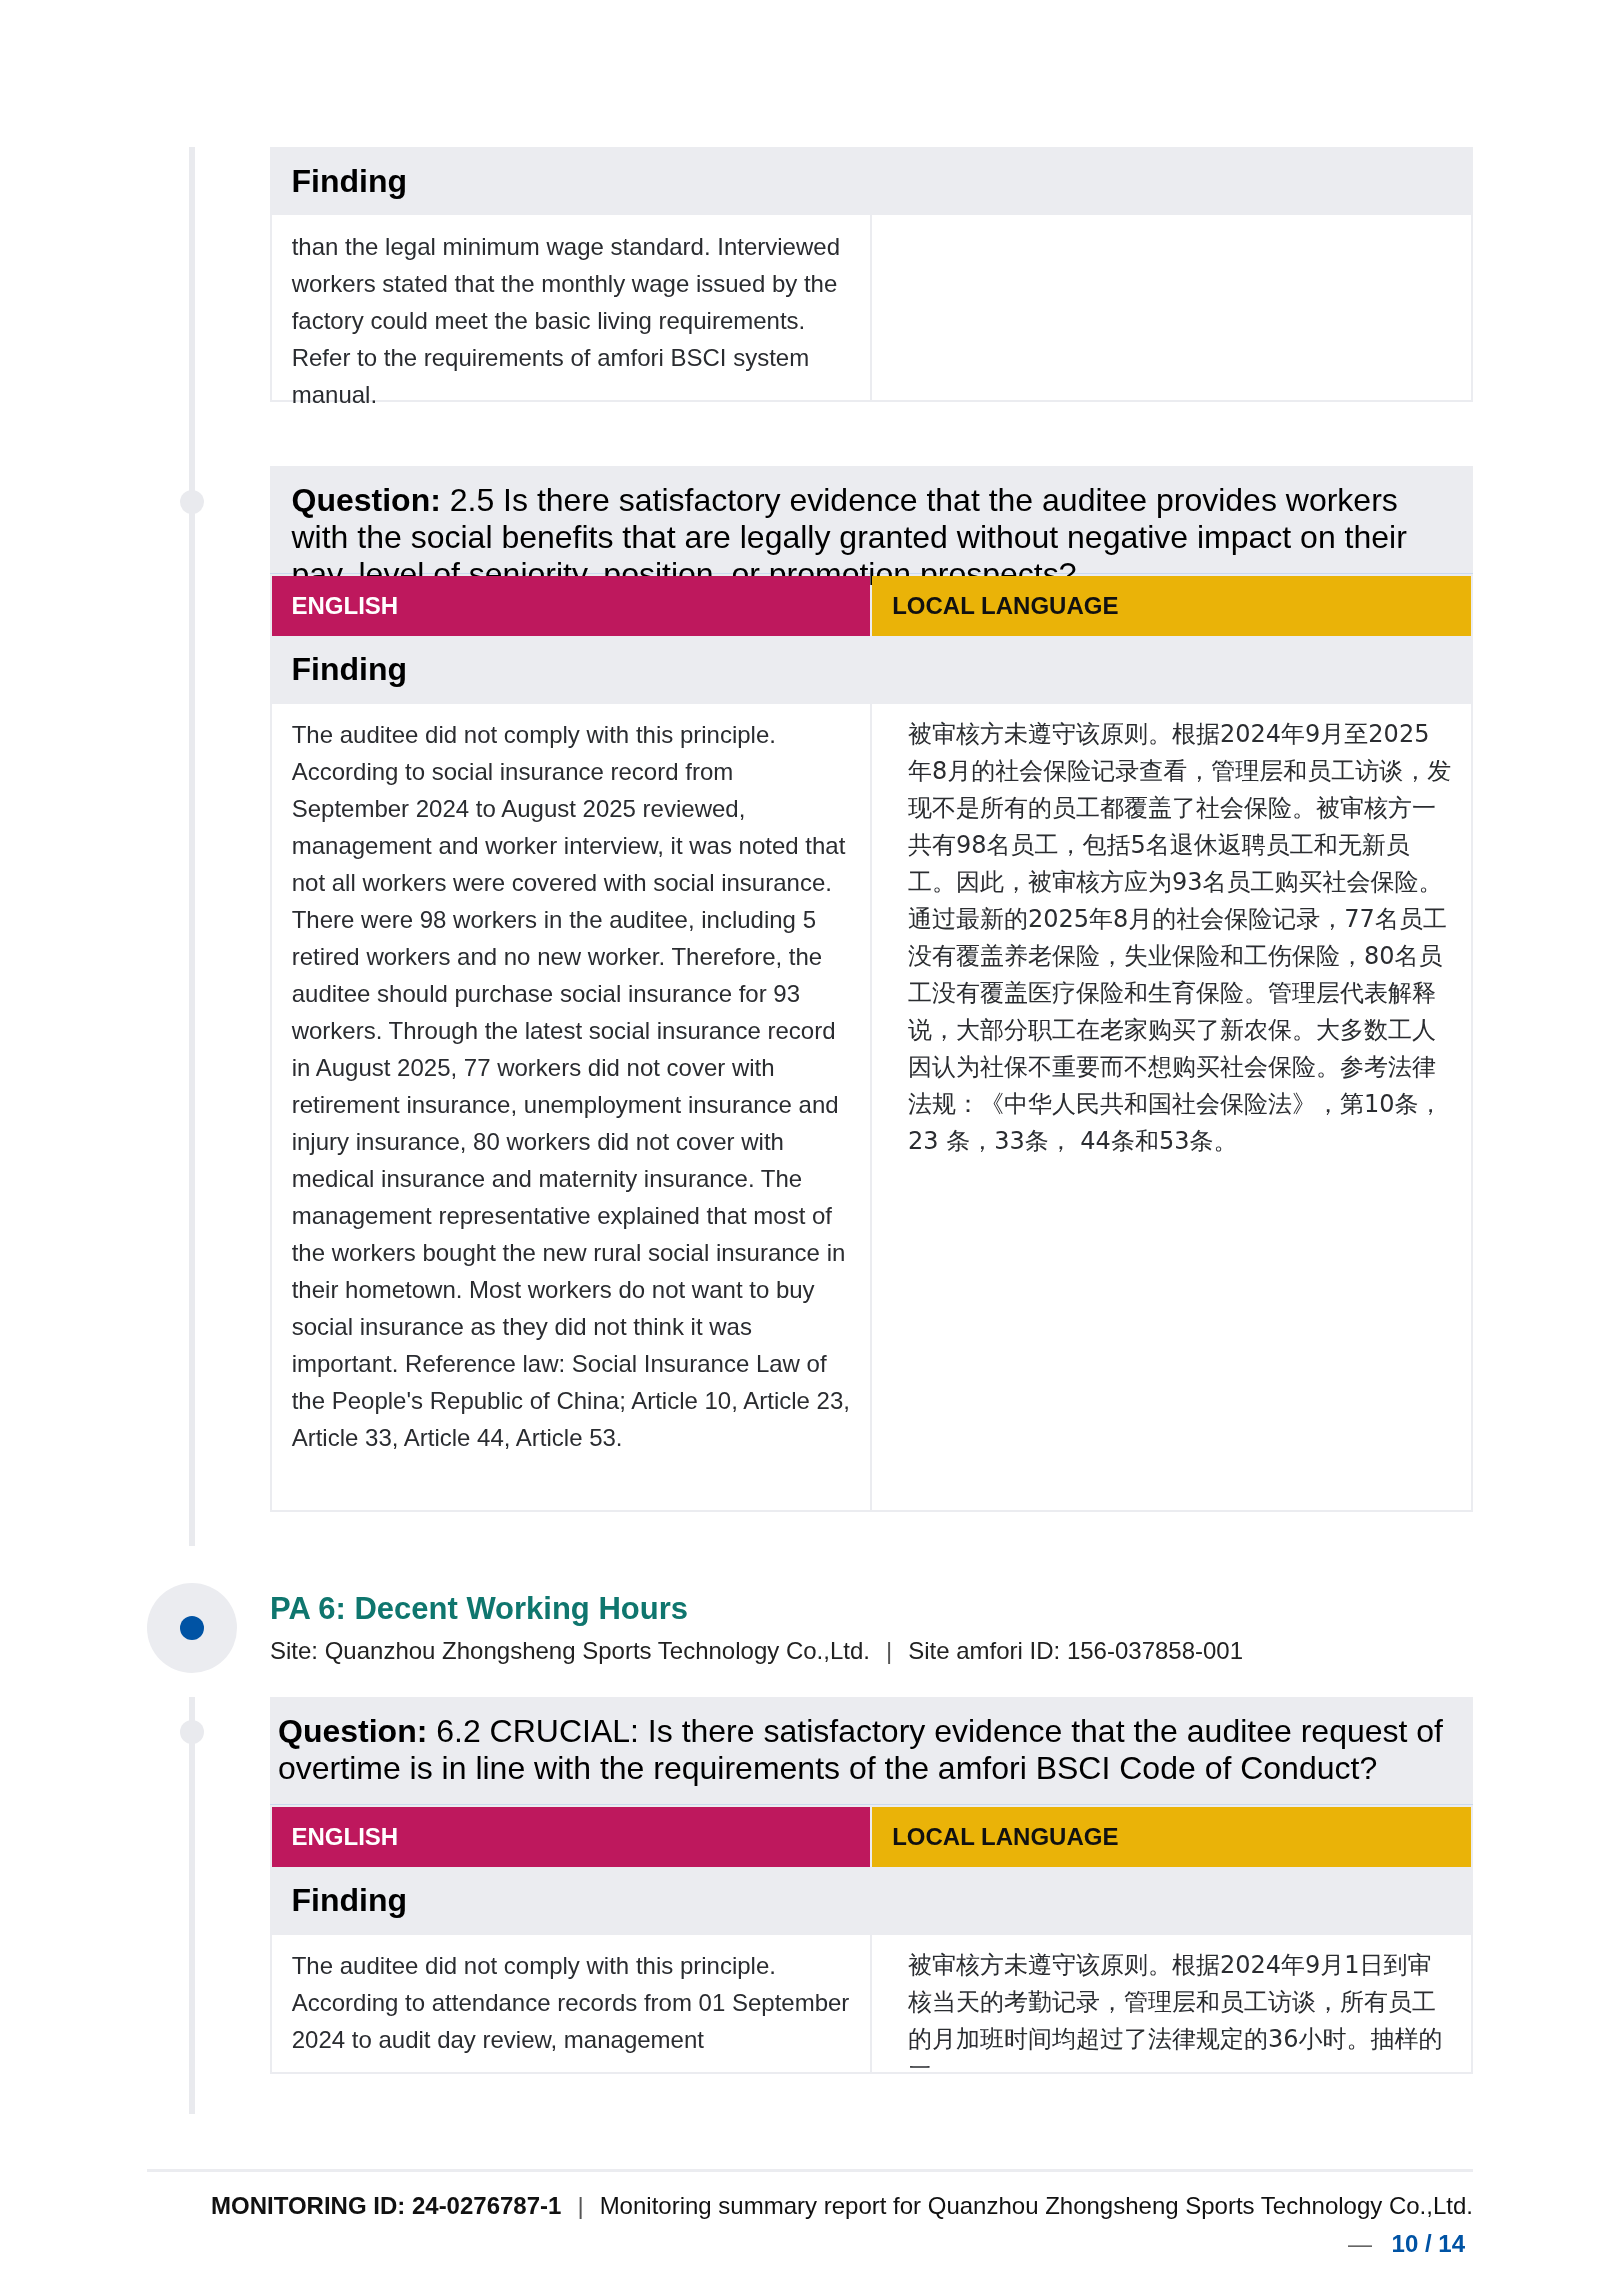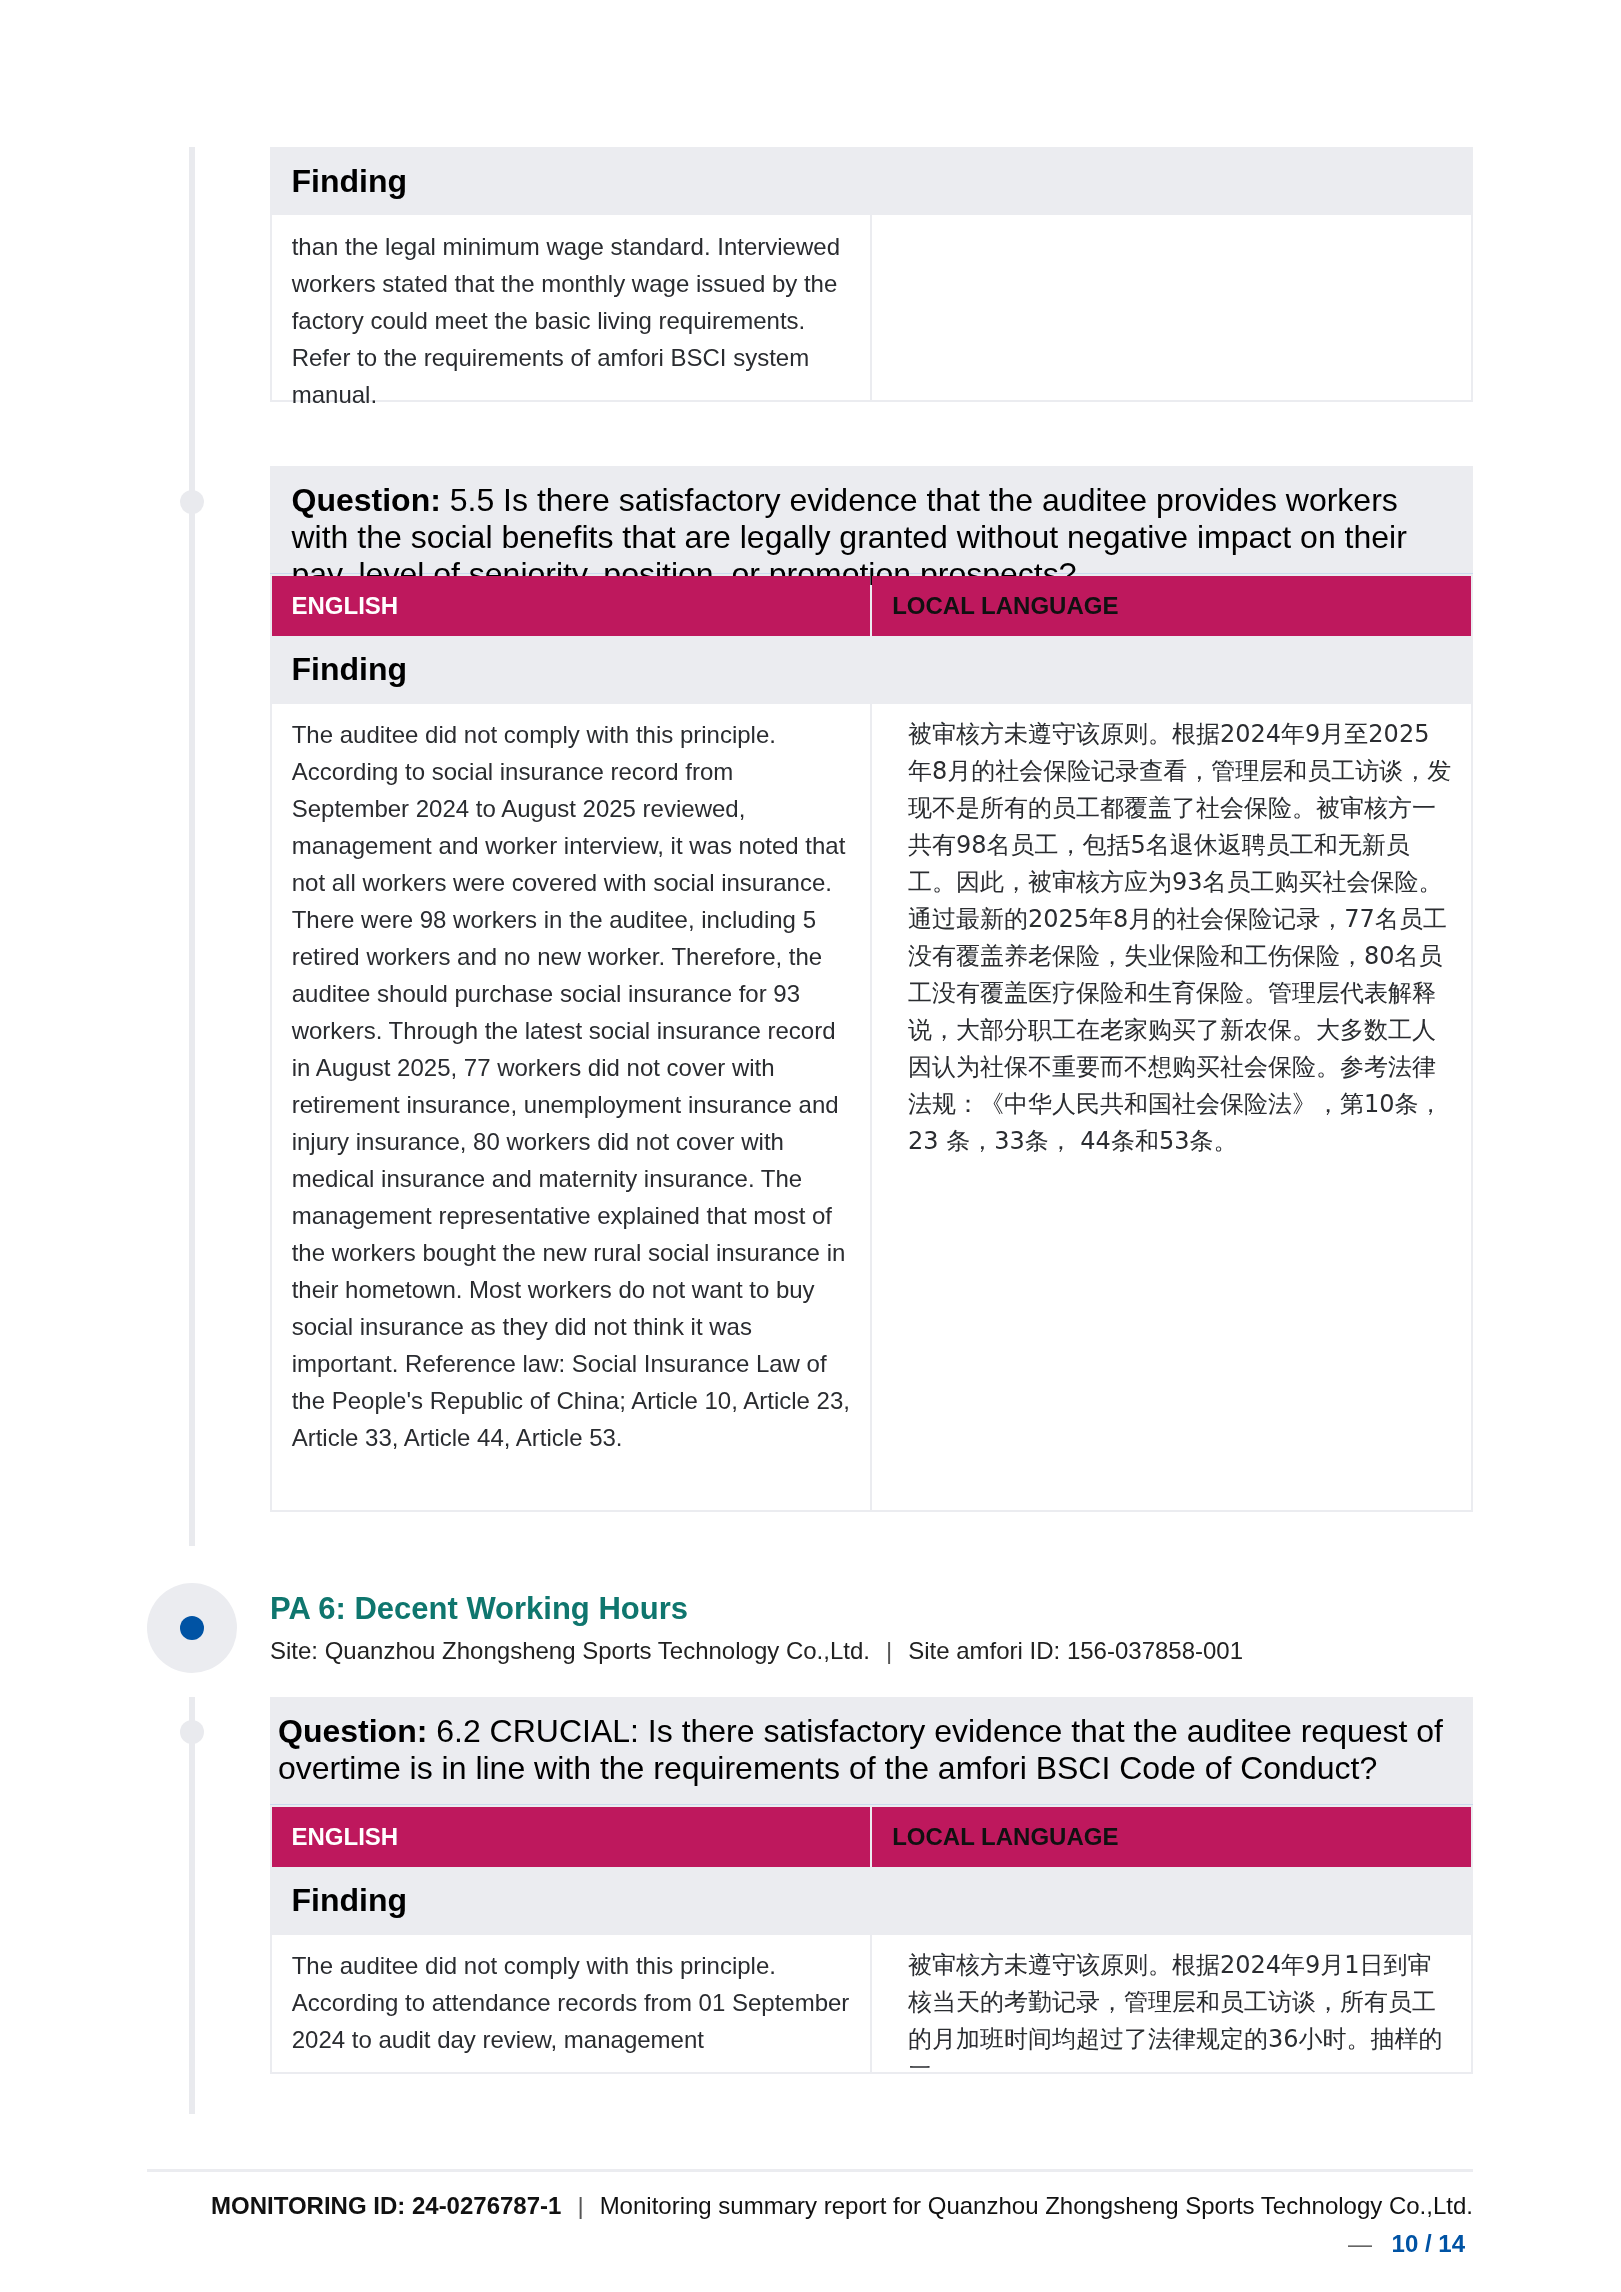--- a/index.html
+++ b/index.html
@@ -35,21 +35,21 @@
     .question b { font-weight: bold; }
     .lang-row {
       display: flex; background: #ebecf0; border-top: 1.8px solid #c9d9ee; padding: 1.8px 1.8px 0 1.8px;
       box-sizing: border-box;
     }
     .lang-row .cell {
       height: 60px; display: flex; align-items: center; padding-left: 19.7px; box-sizing: border-box;
       font-size: 24px; font-weight: bold;
     }
     .lang-en { width: 598px; background: #be185d; color: #ffffff; margin-right: 2.7px; }
-    .lang-local { flex: 1; background: #be185d; color: #111; }
+    .lang-local { flex: 1; background: #eab308; color: #111; }
     .content-row {
       display: flex; border: 2.7px solid #ebecf0; border-top: none; background: #fff; box-sizing: border-box;
     }
     .content-row .col {
       box-sizing: border-box; padding: 12.5px 19.7px 12.5px 19.7px; font-size: 24px; line-height: 37px; color: #2a2c30;
     }
     .content-row .col-en { width: 600px; border-right: 2.7px solid #ebecf0; }
     .content-row .col-local { flex: 1; font-family: "DejaVu Sans", sans-serif; font-size: 24px; line-height: 37px; padding-left: 36px; }
     .section-title {
       position: absolute; left: 270px; top: 1591px; font-size: 31px; font-weight: bold; color: #0f766e;
@@ -85,21 +85,21 @@
 <div class="block" style="top:147px;">
   <div class="gray-row finding-label" style="height:68px;">Finding</div>
   <div class="content-row" style="height:187px;">
     <div class="col col-en">than the legal minimum wage standard. Interviewed workers stated that the monthly wage issued by the factory could meet the basic living requirements. Refer to the requirements of amfori BSCI system manual.</div>
     <div class="col col-local"></div>
   </div>
 </div>
 
 <div class="block" style="top:466px;">
   <div class="gray-row question" style="height:107px;">
-    <b>Question:</b><span> 5.5 Is there satisfactory evidence that the auditee provides workers with the social benefits that are legally granted without negative impact on their pay, level of seniority, position, or promotion prospects?</span>
+    <b>Question:</b><span> 2.5 Is there satisfactory evidence that the auditee provides workers with the social benefits that are legally granted without negative impact on their pay, level of seniority, position, or promotion prospects?</span>
   </div>
   <div class="lang-row">
     <div class="cell lang-en">ENGLISH</div>
     <div class="cell lang-local">LOCAL LANGUAGE</div>
   </div>
   <div class="gray-row finding-label" style="height:68px;">Finding</div>
   <div class="content-row" style="height:808px;">
     <div class="col col-en">The auditee did not comply with this principle. According to social insurance record from September 2024 to August 2025 reviewed, management and worker interview, it was noted that not all workers were covered with social insurance. There were 98 workers in the auditee, including 5 retired workers and no new worker. Therefore, the auditee should purchase social insurance for 93 workers. Through the latest social insurance record in August 2025, 77 workers did not cover with retirement insurance, unemployment insurance and injury insurance, 80 workers did not cover with medical insurance and maternity insurance. The management representative explained that most of the workers bought the new rural social insurance in their hometown. Most workers do not want to buy social insurance as they did not think it was important. Reference law: Social Insurance Law of the People's Republic of China; Article 10, Article 23, Article 33, Article 44, Article 53.</div>
     <div class="col col-local">被审核方未遵守该原则。根据2024年9月至2025年8月的社会保险记录查看，管理层和员工访谈，发现不是所有的员工都覆盖了社会保险。被审核方一共有98名员工，包括5名退休返聘员工和无新员工。因此，被审核方应为93名员工购买社会保险。通过最新的2025年8月的社会保险记录，77名员工没有覆盖养老保险，失业保险和工伤保险，80名员工没有覆盖医疗保险和生育保险。管理层代表解释说，大部分职工在老家购买了新农保。大多数工人因认为社保不重要而不想购买社会保险。参考法律法规：《中华人民共和国社会保险法》，第10条，23 条，33条， 44条和53条。</div>
   </div>

